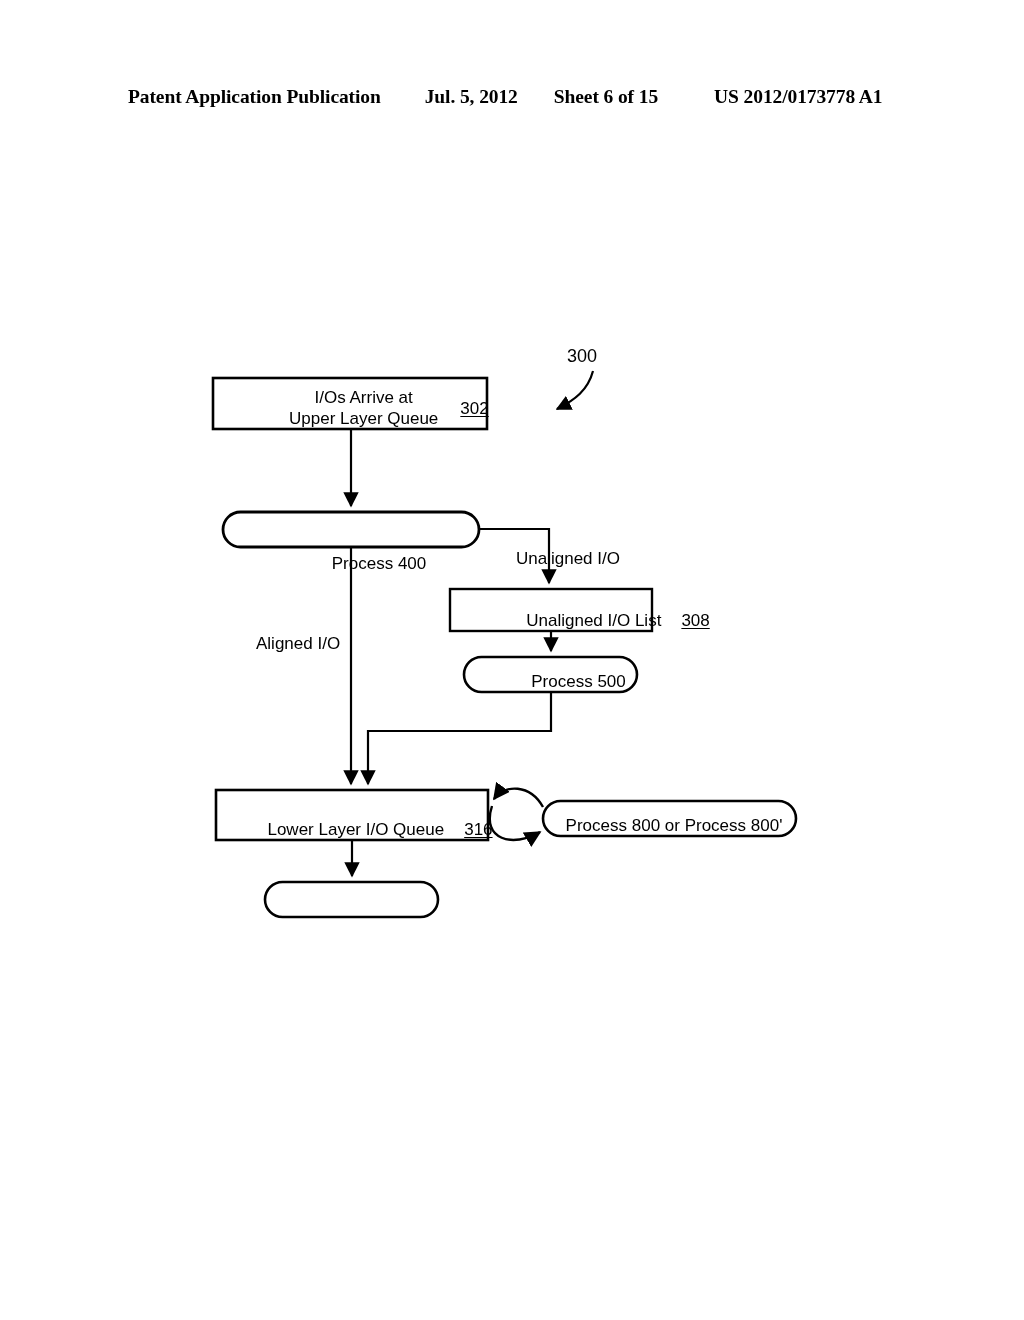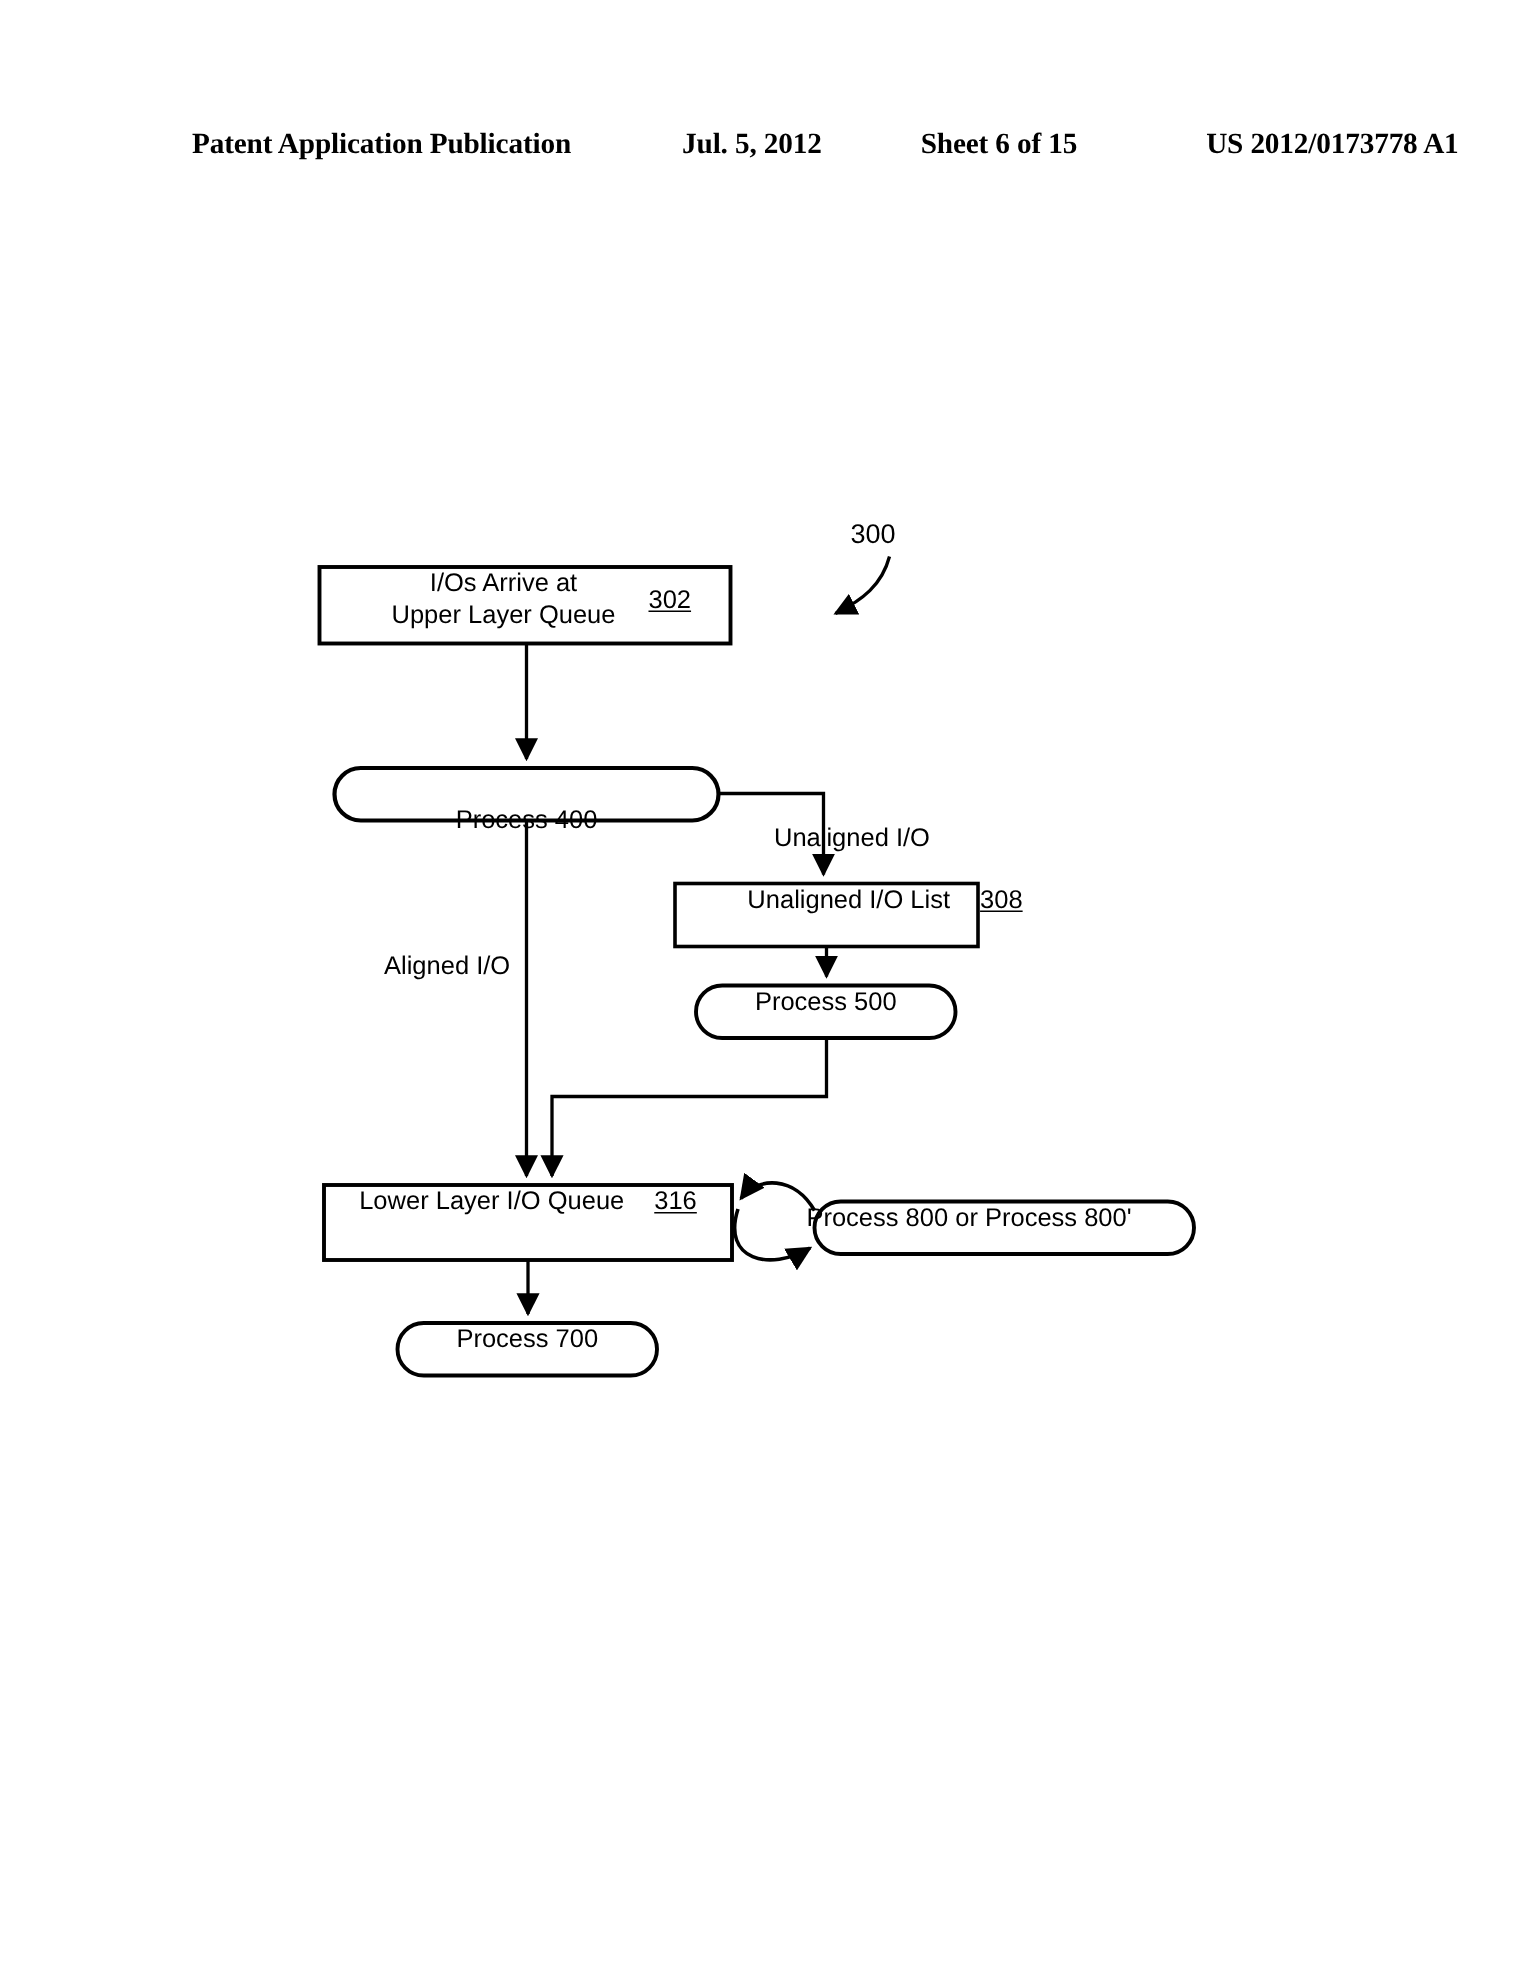--- a/index.html
+++ b/index.html
@@ -24,21 +24,20 @@
     left: 128px;
     width: 768px;
     height: 26px;
     display: flex;
     align-items: baseline;
     font-family: "Liberation Serif", serif;
     font-weight: bold;
     font-size: 19.5px;
     letter-spacing: -0.1px;
     white-space: nowrap;
-    gap: 30px;
   }
   .hdr-pub   { margin-right: 44px; }
   .hdr-date  { margin-right: 36px; }
   .hdr-sheet { margin-right: 56px; text-align: center; }
   .hdr-num   { }
 
   
   .figure {
     position: absolute;
     left: 0;
@@ -52,27 +51,28 @@
     top: 0;
     width: 1024px;
     height: 1320px;
     overflow: visible;
   }
 
   
   .node-label {
     position: absolute;
     display: flex;
-    align-items: flex-start;
+    align-items: flex-end;
     justify-content: center;
     font-family: "Liberation Sans", sans-serif;
     font-size: 17px;
     line-height: 21px;
     white-space: nowrap;
     pointer-events: none;
+    margin-left: 28px;
   }
   .node-label .txt { text-align: center; }
   .ref-num {
     text-decoration: underline;
     text-underline-offset: 2px;
   }
 
   
   .lbl-302 {
     left: 213px; top: 378px; width: 274px; height: 51px;
@@ -198,22 +198,19 @@
 
   <div class="node-label lbl-316">
     <span class="txt">Lower Layer I/O Queue</span>
     <span class="ref-num">316</span>
   </div>
 
   <div class="node-label lbl-800">
     <span class="txt">Process 800 or Process 800'</span>
   </div>
 
-  <div class="node-label lbl-700">
-    <span class="txt">Process 700</span>
-  </div>
 
   <div class="edge-label lbl-unaligned">Unaligned I/O</div>
   <div class="edge-label lbl-aligned">Aligned I/O</div>
   <div class="edge-label lbl-300">300</div>
 
 
 </div>
 
 </body></html>

